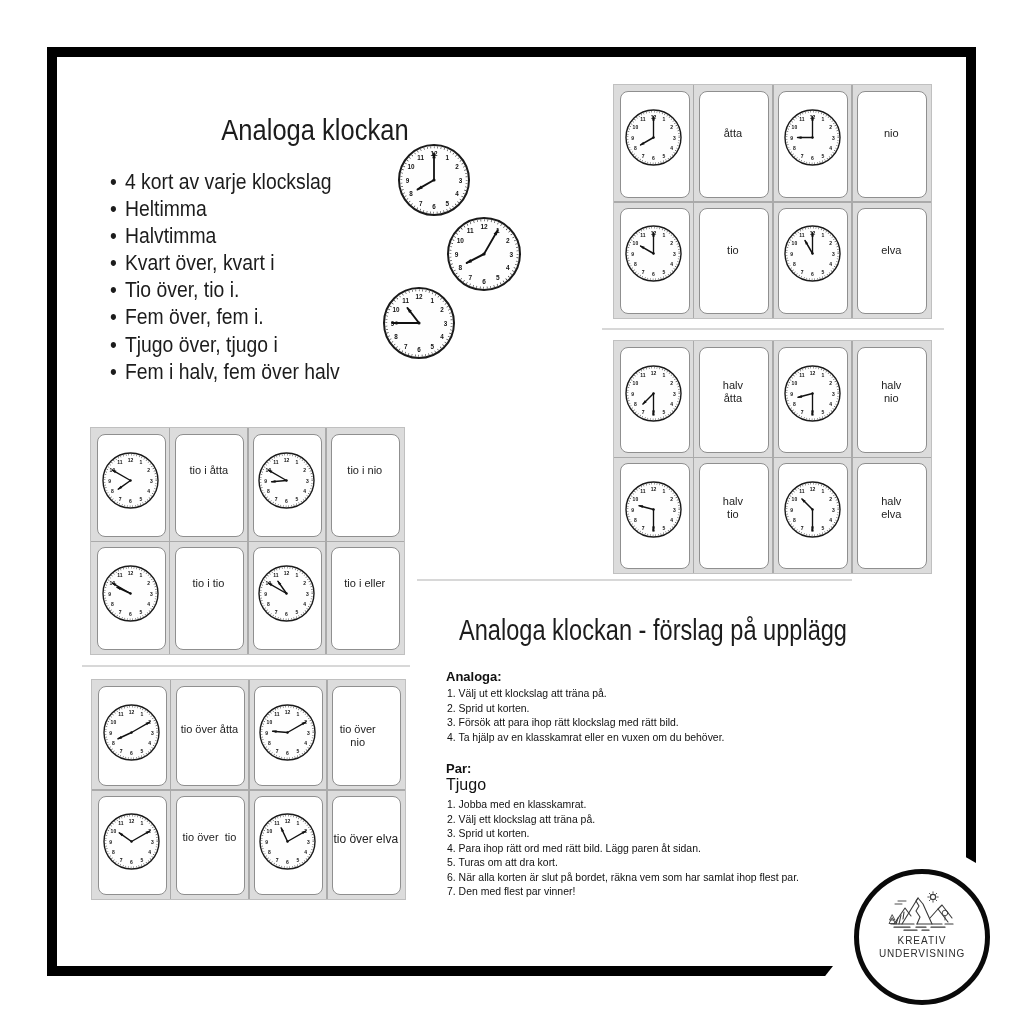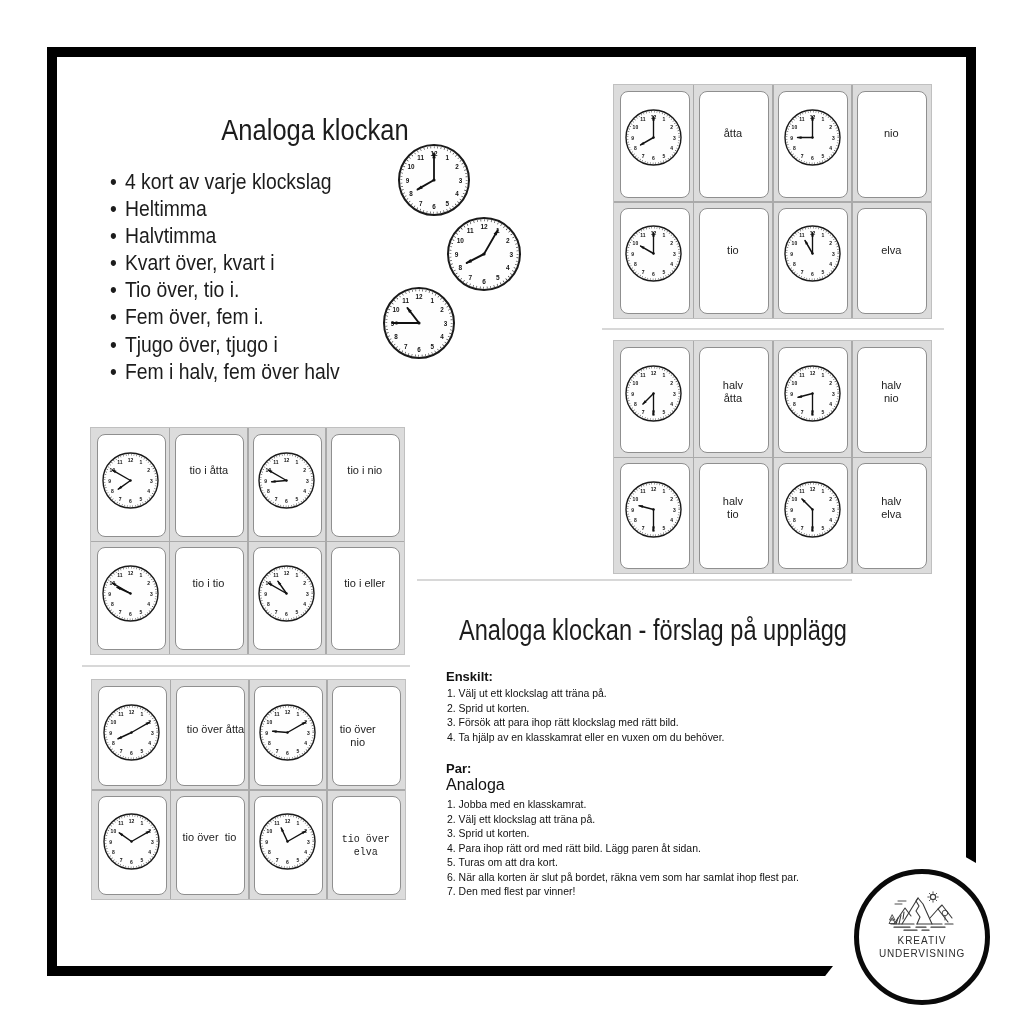--- a/index.html
+++ b/index.html
@@ -475,21 +475,21 @@
 <text x="29.5" y="8.6" font-family="Liberation Sans, sans-serif" font-size="5.0" font-weight="bold" fill="#111" text-anchor="middle" dominant-baseline="central">12</text>
 <line x1="29.5" y1="29.5" x2="16.04" y2="35.78" stroke="#111" stroke-width="1.50" stroke-linecap="round"></line>
     <polygon points="15.04,36.24 18.95,32.90 20.11,35.39" fill="#111"></polygon>
 <line x1="29.5" y1="29.5" x2="47.60" y2="19.05" stroke="#111" stroke-width="1.35" stroke-linecap="round"></line>
     <polygon points="48.55,18.50 44.95,22.17 43.58,19.78" fill="#111"></polygon>
 <circle cx="29.5" cy="29.5" r="1.24" fill="#111"></circle>
 </svg>
 
 <div style="position:absolute;left:175.8px;top:686.0px;width:67.2px;height:97.5px;background:#fff;border:1.6px solid #8f8f8f;border-radius:8px;"></div>
 
-<div style="position:absolute;left:175.8px;top:723.0px;width:67.2px;text-align:center;font-size:11px;line-height:13px;color:#222;padding-left:6px;">tio över åtta</div>
+<div style="position:absolute;left:175.8px;top:723.0px;width:67.2px;text-align:center;font-size:11px;line-height:13px;color:#222;">tio över åtta</div>
 
 <div style="position:absolute;left:254.0px;top:686.0px;width:67.2px;height:97.5px;background:#fff;border:1.6px solid #8f8f8f;border-radius:8px;"></div>
 
 <svg style="position:absolute;left:258.1px;top:702.5px" width="59" height="59" viewBox="0 0 59 59">
 <circle cx="29.5" cy="29.5" r="27.5" fill="#fefefe" stroke="#1a1a1a" stroke-width="1.4"></circle>
 <circle cx="29.5" cy="29.5" r="25.71" fill="none" stroke="#222" stroke-width="1.51" stroke-dasharray="0.46 2.23"></circle>
 <text x="40.0" y="11.4" font-family="Liberation Sans, sans-serif" font-size="5.0" font-weight="bold" fill="#111" text-anchor="middle" dominant-baseline="central">1</text>
 <text x="47.6" y="19.1" font-family="Liberation Sans, sans-serif" font-size="5.0" font-weight="bold" fill="#111" text-anchor="middle" dominant-baseline="central">2</text>
 <text x="50.4" y="29.5" font-family="Liberation Sans, sans-serif" font-size="5.0" font-weight="bold" fill="#111" text-anchor="middle" dominant-baseline="central">3</text>
 <text x="47.6" y="39.9" font-family="Liberation Sans, sans-serif" font-size="5.0" font-weight="bold" fill="#111" text-anchor="middle" dominant-baseline="central">4</text>
@@ -559,37 +559,37 @@
 <text x="29.5" y="8.6" font-family="Liberation Sans, sans-serif" font-size="5.0" font-weight="bold" fill="#111" text-anchor="middle" dominant-baseline="central">12</text>
 <line x1="29.5" y1="29.5" x2="23.22" y2="16.04" stroke="#111" stroke-width="1.50" stroke-linecap="round"></line>
     <polygon points="22.76,15.04 26.10,18.95 23.61,20.11" fill="#111"></polygon>
 <line x1="29.5" y1="29.5" x2="47.60" y2="19.05" stroke="#111" stroke-width="1.35" stroke-linecap="round"></line>
     <polygon points="48.55,18.50 44.95,22.17 43.58,19.78" fill="#111"></polygon>
 <circle cx="29.5" cy="29.5" r="1.24" fill="#111"></circle>
 </svg>
 
 <div style="position:absolute;left:332.2px;top:795.5px;width:67.2px;height:97.5px;background:#fff;border:1.6px solid #8f8f8f;border-radius:8px;"></div>
 
-<div style="position:absolute;left:332.2px;top:832.5px;width:67.2px;text-align:center;font-size:10px;line-height:13px;color:#222;font-family:Liberation Mono, monospace;">tio över elva</div>
+<div style="position:absolute;left:332.2px;top:832.5px;width:67.2px;text-align:center;font-size:12px;line-height:13px;color:#222;">tio över elva</div>
 
 <div class="abs" style="left:602px;top:328px;width:342px;height:1.5px;background:#d8d8d8;"></div>
 
 <div class="abs" style="left:417px;top:579px;width:435px;height:1.5px;background:#d8d8d8;"></div>
 
 <div class="abs" style="left:82px;top:665px;width:328px;height:1.5px;background:#d8d8d8;"></div>
 
 <div class="abs" style="left:459px;top:614px;width:400px;font-size:29px;color:#1c1c1c;white-space:nowrap;transform:scaleX(0.813);transform-origin:left top;">Analoga klockan - förslag på upplägg</div>
 
-<div class="abs" style="left:446px;top:669px;font-size:13px;font-weight:bold;color:#111;">Enskilt:</div>
+<div class="abs" style="left:446px;top:669px;font-size:13px;font-weight:bold;color:#111;">Analoga:</div>
 
 <div class="abs" style="left:447px;top:686px;font-size:11px;line-height:14.5px;color:#111;transform:scaleX(0.95);transform-origin:left top;">1. Välj ut ett klockslag att träna på.<br>2. Sprid ut korten.<br>3. Försök att para ihop rätt klockslag med rätt bild.<br>4. Ta hjälp av en klasskamrat eller en vuxen om du behöver.</div>
 
 <div class="abs" style="left:446px;top:761px;font-size:13px;font-weight:bold;color:#111;">Par:</div>
 
-<div class="abs" style="left:446px;top:776px;font-size:16px;color:#111;">Analoga</div>
+<div class="abs" style="left:446px;top:776px;font-size:16px;color:#111;">Tjugo</div>
 
 <div class="abs" style="left:447px;top:797px;font-size:11px;line-height:14.5px;color:#111;transform:scaleX(0.95);transform-origin:left top;">1. Jobba med en klasskamrat.<br>2. Välj ett klockslag att träna på.<br>3. Sprid ut korten.<br>4. Para ihop rätt ord med rätt bild. Lägg paren åt sidan.<br>5. Turas om att dra kort.<br>6. När alla korten är slut på bordet, räkna vem som har samlat ihop flest par.<br>7. Den med flest par vinner!</div>
 
 <div class="abs" style="left:854px;top:869px;width:136px;height:136px;border-radius:50%;border:5px solid #0a0a0a;background:#fff;box-sizing:border-box;"></div>
 
 <svg class="abs" style="left:886px;top:891px;" width="72" height="40" viewBox="0 0 72 40" fill="none" stroke="#3a3a3a" stroke-width="1.1" stroke-linecap="round" stroke-linejoin="round">
 <path d="M16 33 L32 7 L37 13 L46 33"></path>
 <path d="M32 7 L30 10 L33 15 L30 20 L34 26 L31 33"></path>
 <path d="M8 33 L19 17 L25 25"></path>
 <path d="M12 27 L10 33 M15 24 L13 33 M18 21 L17 28"></path>

